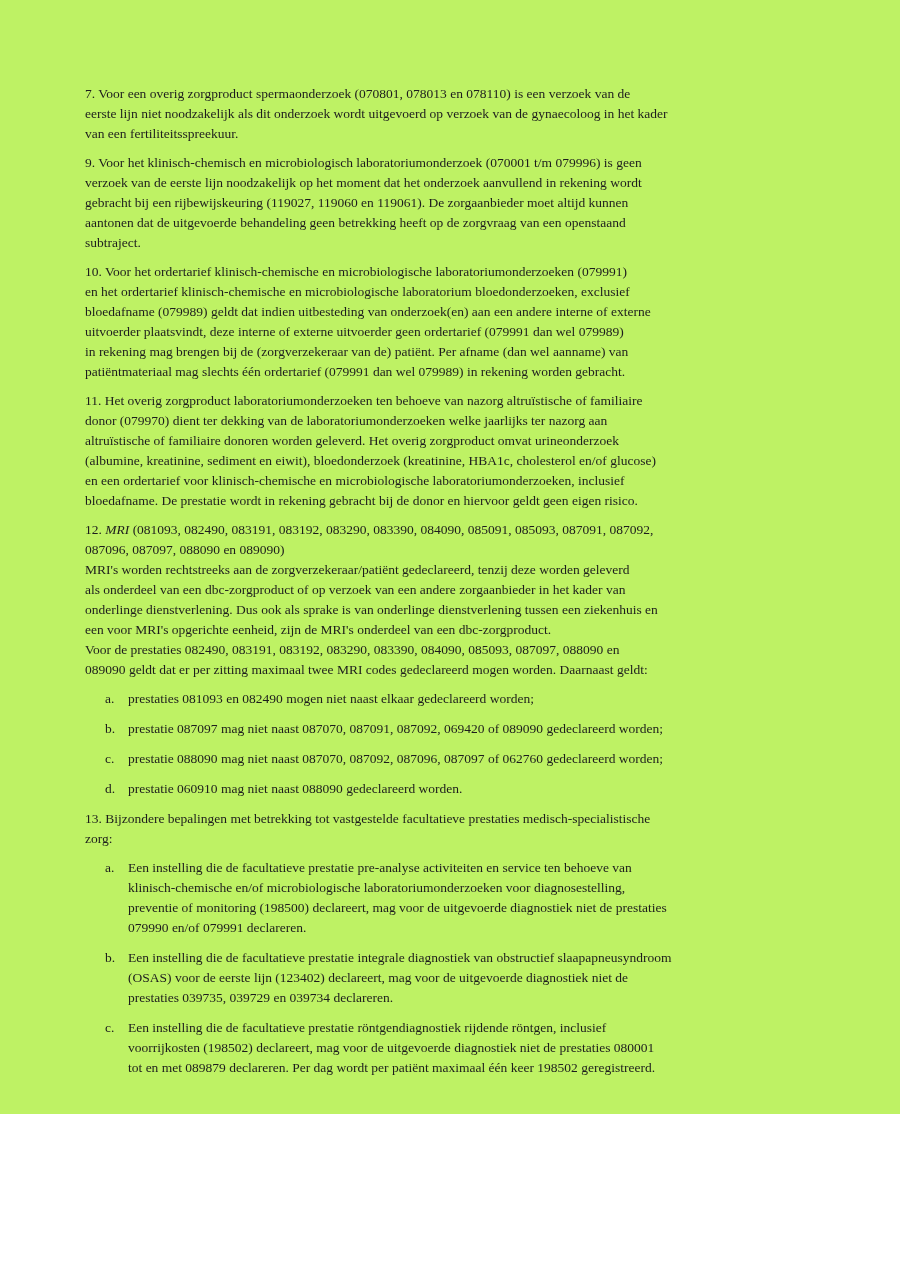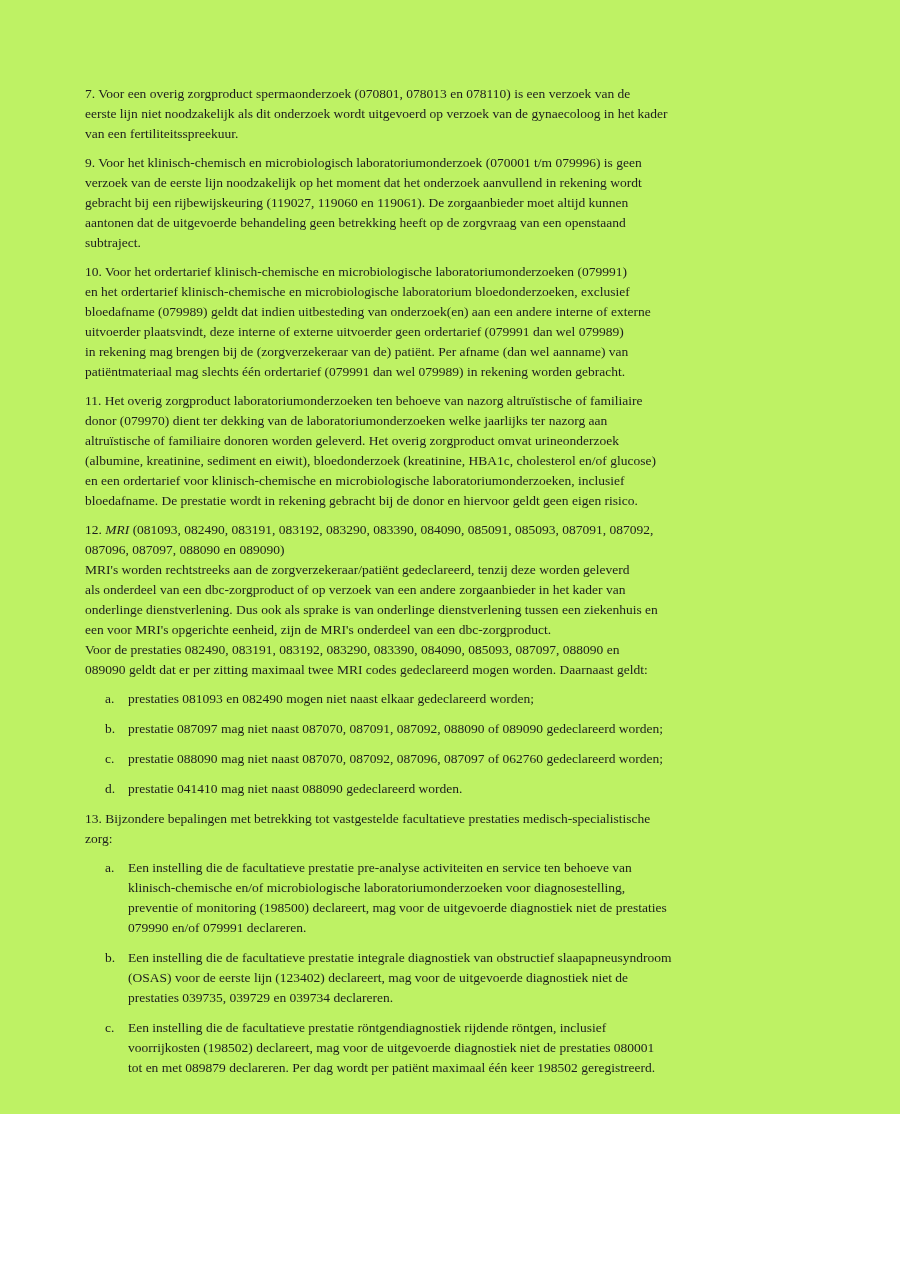--- a/index.html
+++ b/index.html
@@ -87,29 +87,29 @@
 Voor de prestaties 082490, 083191, 083192, 083290, 083390, 084090, 085093, 087097, 088090 en
 089090 geldt dat er per zitting maximaal twee MRI codes gedeclareerd mogen worden. Daarnaast geldt:</span></p>
 
     <div class="list">
       <div class="list-item">
         <span class="marker">a.</span>
         <span class="item-text">prestaties 081093 en 082490 mogen niet naast elkaar gedeclareerd worden;</span>
       </div>
       <div class="list-item">
         <span class="marker">b.</span>
-        <span class="item-text">prestatie 087097 mag niet naast 087070, 087091, 087092, 088090 of 089090 gedeclareerd worden;</span>
+        <span class="item-text">prestatie 087097 mag niet naast 087070, 087091, 087092, 069420 of 089090 gedeclareerd worden;</span>
       </div>
       <div class="list-item">
         <span class="marker">c.</span>
         <span class="item-text">prestatie 088090 mag niet naast 087070, 087092, 087096, 087097 of 062760 gedeclareerd worden;</span>
       </div>
       <div class="list-item">
         <span class="marker">d.</span>
-        <span class="item-text">prestatie 041410 mag niet naast 088090 gedeclareerd worden.</span>
+        <span class="item-text">prestatie 060910 mag niet naast 088090 gedeclareerd worden.</span>
       </div>
     </div>
 
     <p class="para">13. Bijzondere bepalingen met betrekking tot vastgestelde facultatieve prestaties medisch-specialistische
 zorg:</p>
 
     <div class="list">
       <div class="list-item">
         <span class="marker">a.</span>
         <span class="item-text">Een instelling die de facultatieve prestatie pre-analyse activiteiten en service ten behoeve van

